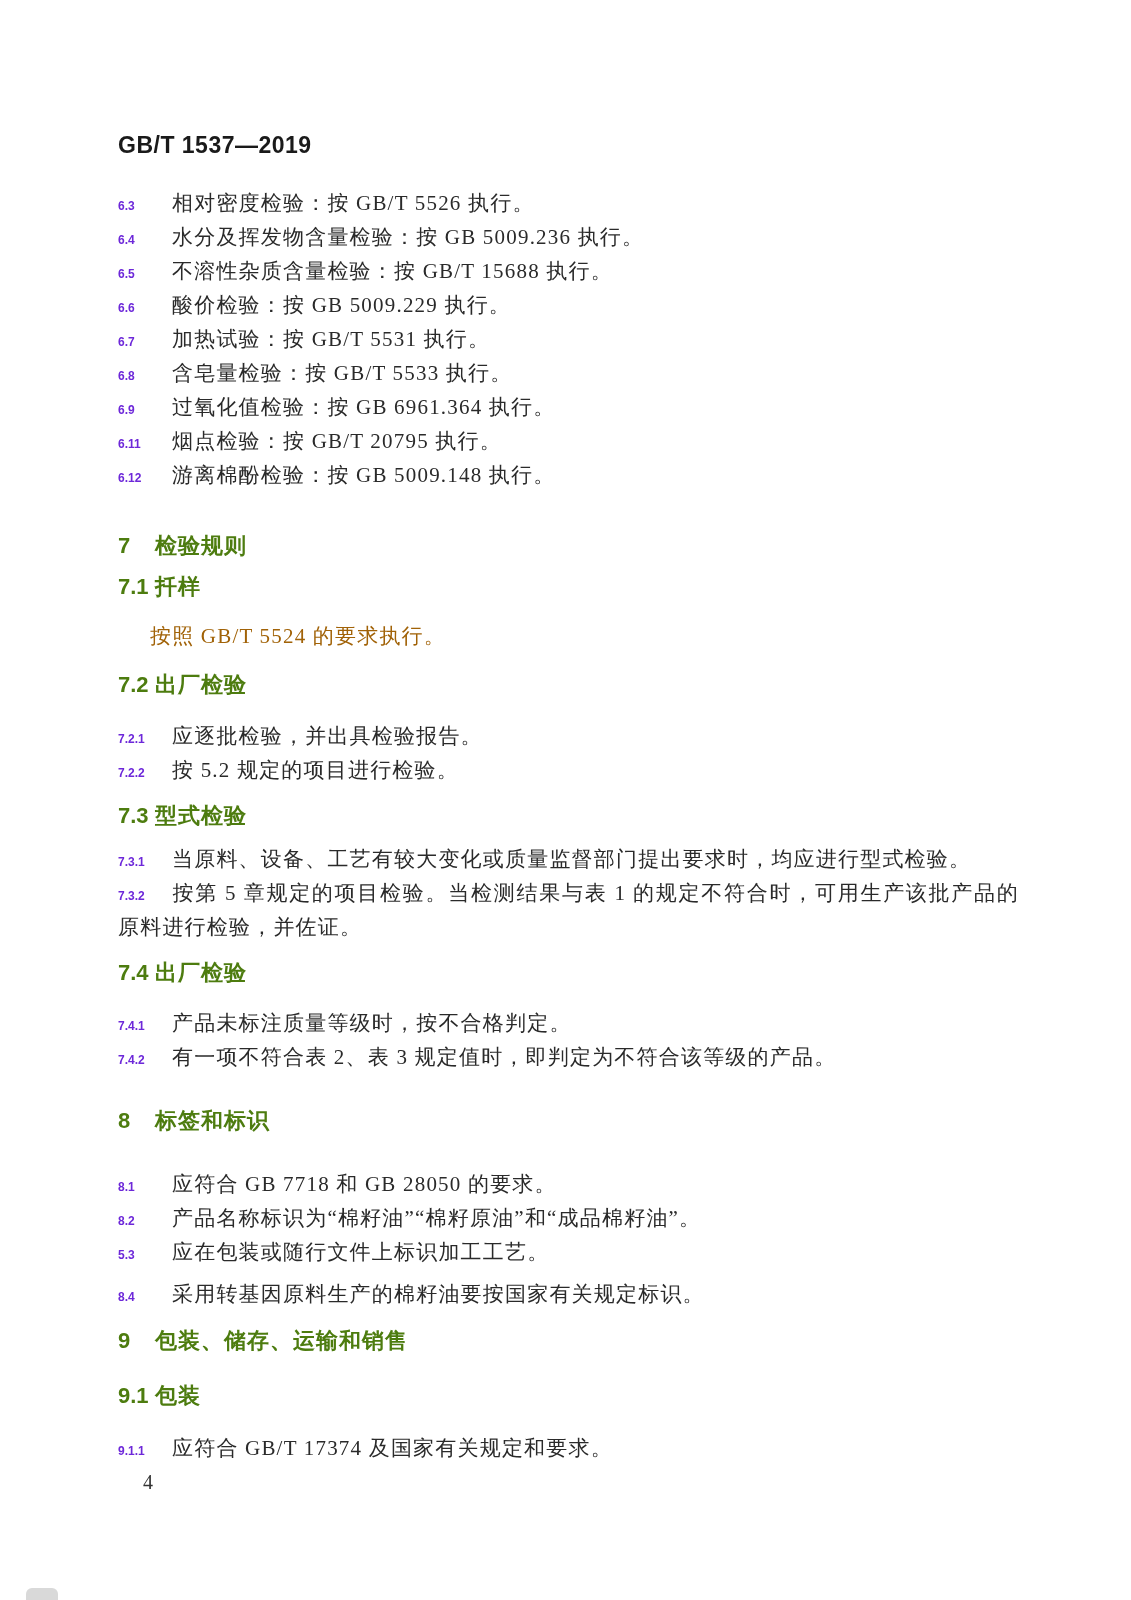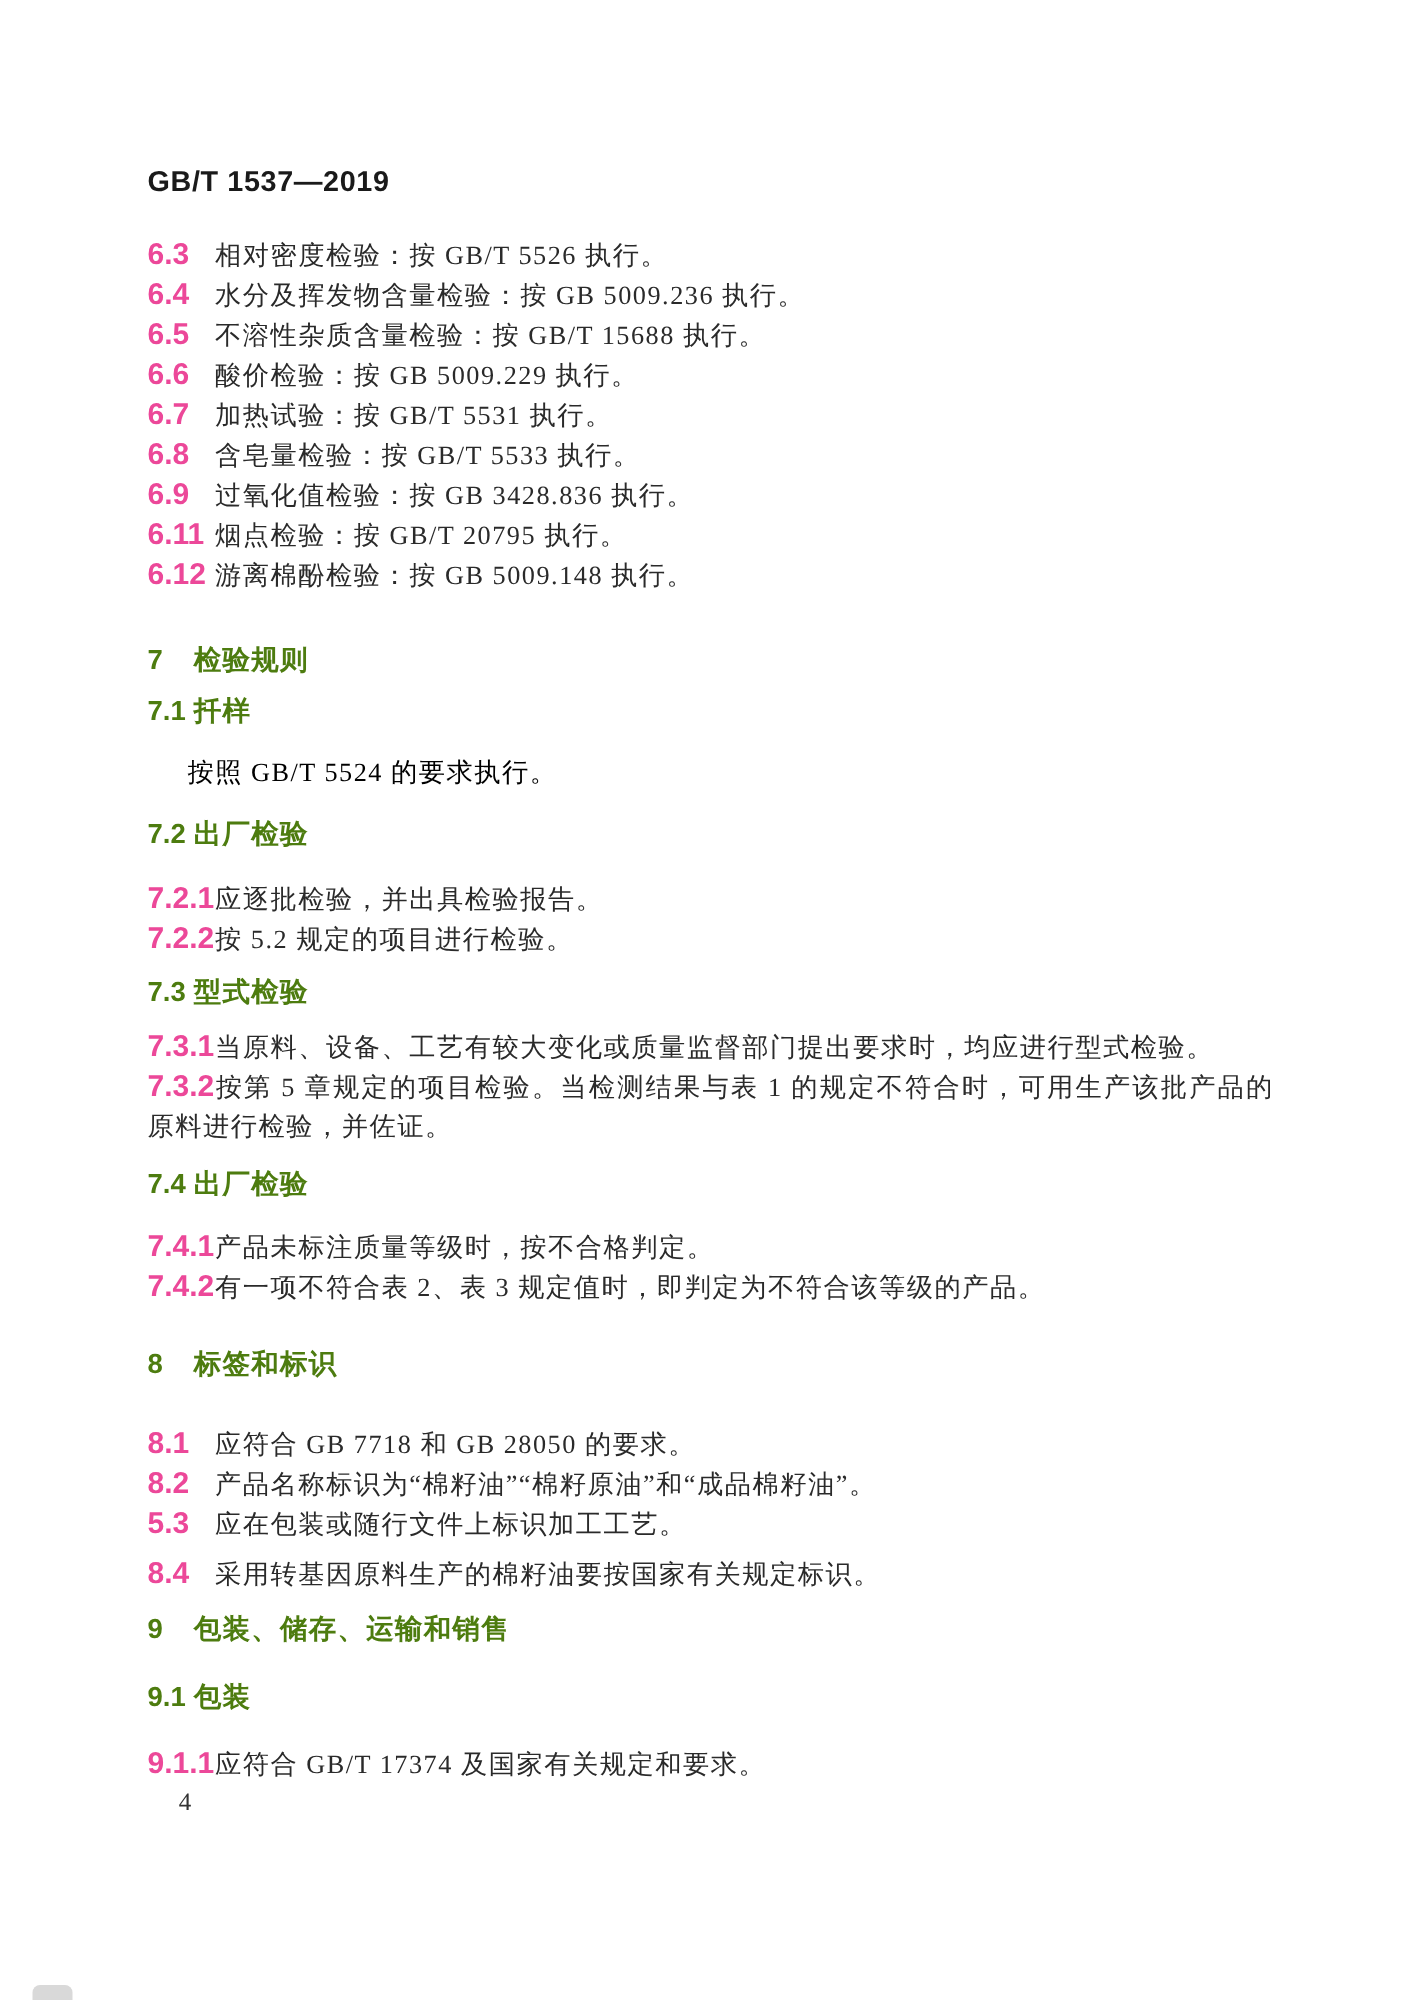--- a/index.html
+++ b/index.html
@@ -30,25 +30,25 @@
     margin: 0;
     font-size: 21px;
     line-height: 31px;
     letter-spacing: 1.2px;
     text-align: justify;
     color: #2a2a2a;
   }
   .clause .num {
     font-family: "Liberation Sans", "DejaVu Sans", sans-serif;
     font-weight: 700;
-    font-size: 24px;
+    font-size: 12px;
     letter-spacing: 0;
     display: inline-block;
     min-width: 54px;
-    color: #ec4899;
+    color: #6d28d9;
   }
   
   .h {
     margin: 0;
     font-family: "Liberation Sans", "DejaVu Sans", sans-serif;
     font-weight: 700;
     font-size: 22px;
     line-height: 26px;
     letter-spacing: 1px;
     color: #4d7c0f;
@@ -58,21 +58,21 @@
     min-width: 37px;
     letter-spacing: 0;
   }
   
   .para {
     margin: 0;
     font-size: 21px;
     line-height: 31px;
     letter-spacing: 1.2px;
     text-indent: 32px;
-    color: #000000;
+    color: #a16207;
   }
   .pagenum {
     margin: 4px 0 0 25px;
     font-size: 20px;
     color: #333333;
   }
   .corner-tab {
     position: absolute;
     left: 26px;
     top: 1588px;
@@ -94,21 +94,21 @@
 <div class="page">
 
   <div class="std-header">GB/T 1537—2019</div>
 
   <p class="clause mt30"><span class="num">6.3</span><span>相对密度检验：按 GB/T 5526 执行。</span></p>
   <p class="clause"><span class="num">6.4</span><span>水分及挥发物含量检验：按 GB 5009.236 执行。</span></p>
   <p class="clause"><span class="num">6.5</span><span>不溶性杂质含量检验：按 GB/T 15688 执行。</span></p>
   <p class="clause"><span class="num">6.6</span><span>酸价检验：按 GB 5009.229 执行。</span></p>
   <p class="clause"><span class="num">6.7</span><span>加热试验：按 GB/T 5531 执行。</span></p>
   <p class="clause"><span class="num">6.8</span><span>含皂量检验：按 GB/T 5533 执行。</span></p>
-  <p class="clause"><span class="num">6.9</span><span>过氧化值检验：按 GB 3428.836 执行。</span></p>
+  <p class="clause"><span class="num">6.9</span><span>过氧化值检验：按 GB 6961.364 执行。</span></p>
   <p class="clause"><span class="num">6.11</span><span>烟点检验：按 GB/T 20795 执行。</span></p>
   <p class="clause"><span class="num">6.12</span><span>游离棉酚检验：按 GB 5009.148 执行。</span></p>
 
   <div class="h mt39"><span class="num">7</span><span>检验规则</span></div>
 
   <div class="h mt27"><span class="num">7.1</span><span>扦样</span></div>
 
   <p class="para mt21">按照 GB/T 5524 的要求执行。</p>
 
   <div class="h mt20"><span class="num">7.2</span><span>出厂检验</span></div>

